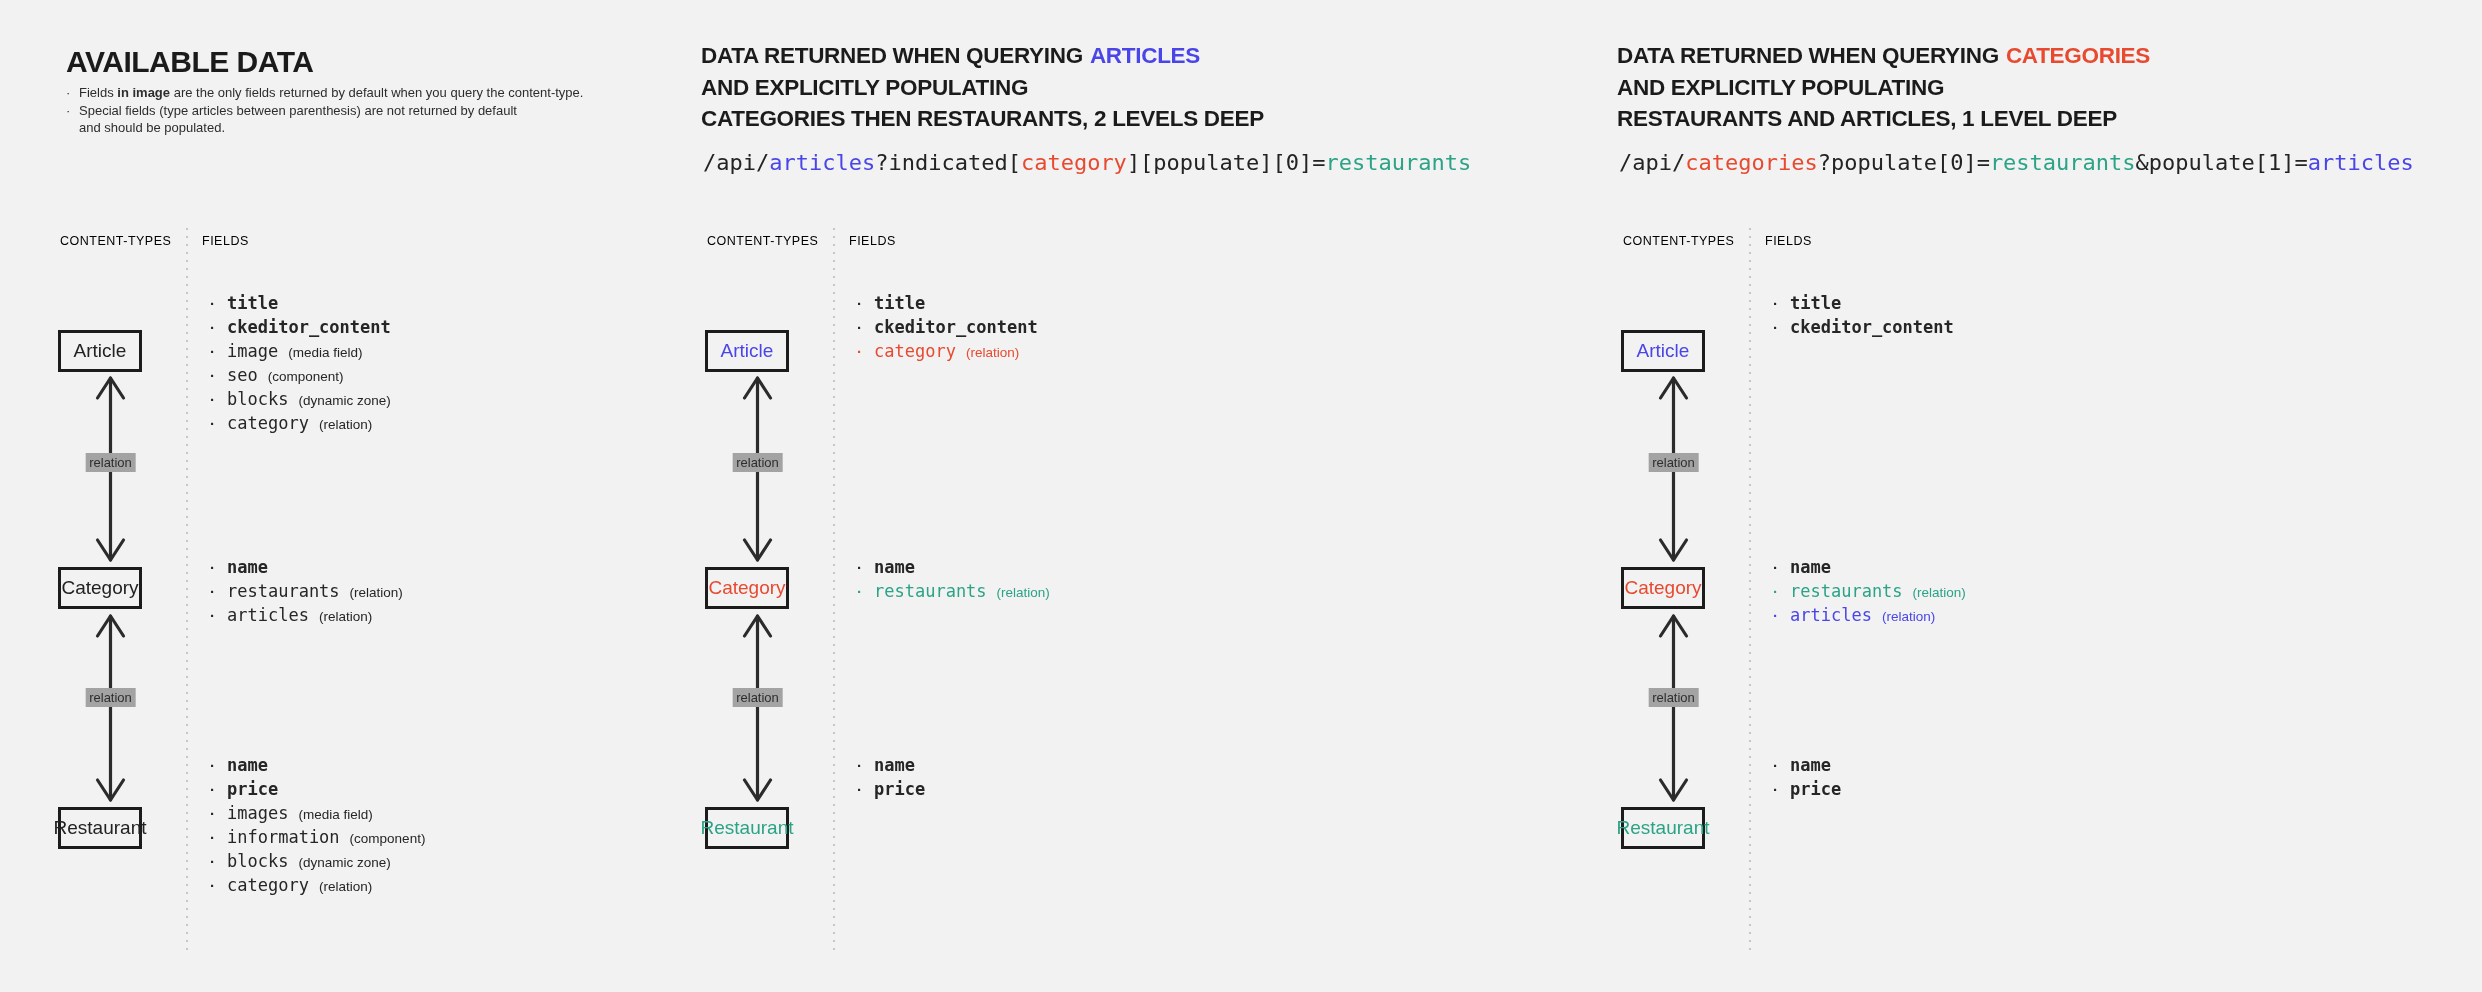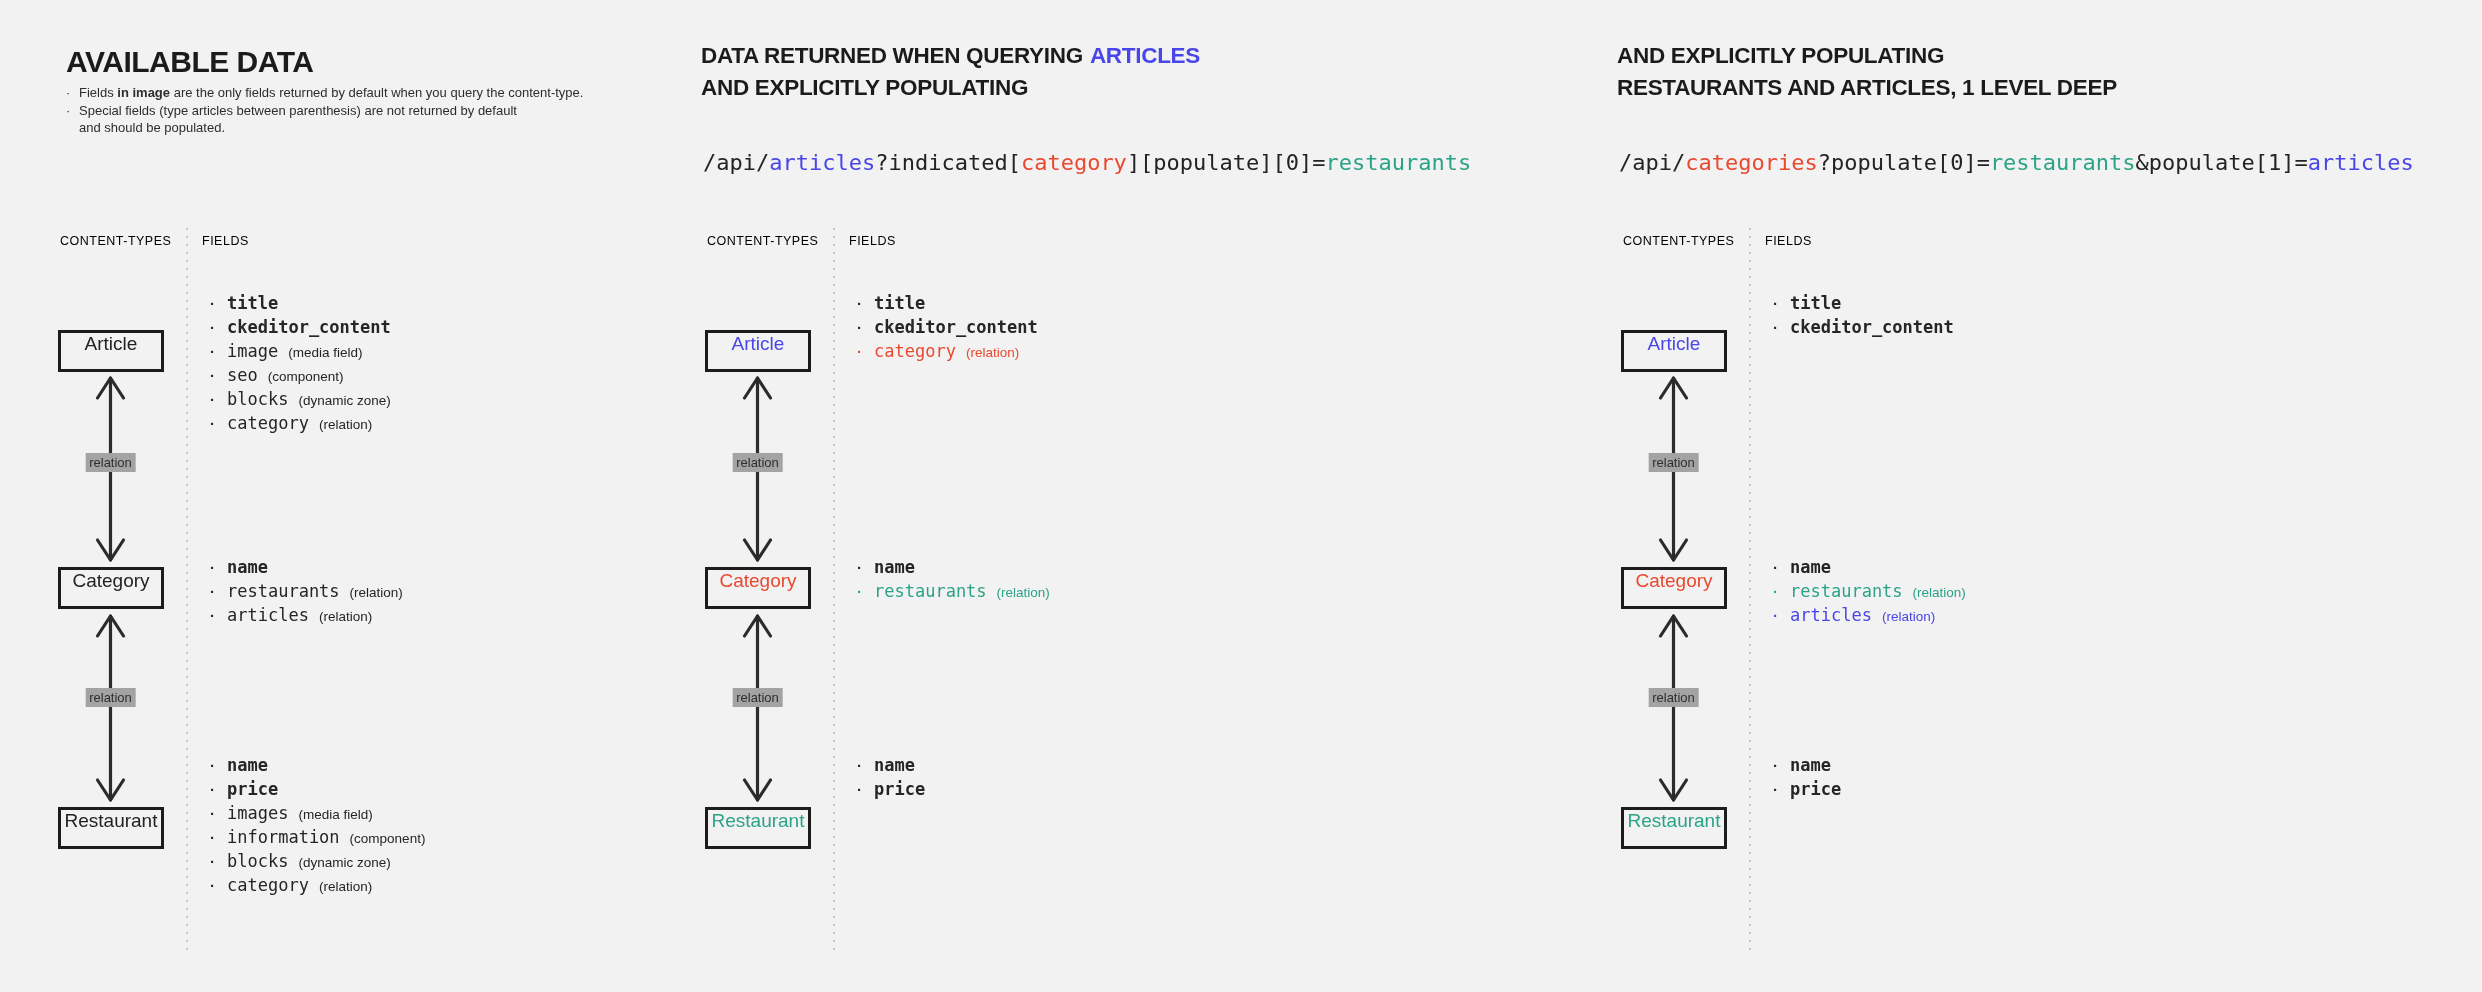--- a/index.html
+++ b/index.html
@@ -47,22 +47,22 @@
   .dg-label{position:absolute;top:234px;font-size:12.5px;letter-spacing:.5px;color:#000000;white-space:nowrap;}
   .ct-label{left:2px;}
   .f-label{left:144px;}
 
   .divider{
     position:absolute;left:128px;top:228px;height:726px;width:2px;
     background-image:repeating-linear-gradient(to bottom,#c6c6c6 0 2px,transparent 2px 8px);
   }
 
   .ctbox{
-    position:absolute;left:0;width:106px;height:42px;box-sizing:border-box;
-    border:3px solid #1c1c1c;display:flex;justify-content:center;
+    position:absolute;left:0;width:84px;height:42px;box-sizing:border-box;
+    border:3px solid #1c1c1c;display:flex;align-items:center;justify-content:center;
     font-size:19px;color:#222;background:#f2f2f2;white-space:nowrap;
   }
   .box-article{top:330px;}
   .box-category{top:567px;}
   .box-restaurant{top:807px;}
 
   .connector{position:absolute;left:30px;width:45px;}
   .connector-1{top:373px;height:192px;}
   .connector-2{top:611px;height:194px;}
   .connector svg{display:block;}
@@ -214,20 +214,21 @@
           <span class="ftype">(relation)</span>
         </div>
     </div>
   </div>
 </div>
 
 <div class="col" id="col2">
   <div class="col-heading">
     <div><span>DATA RETURNED WHEN QUERYING</span><span class="hl txt-blue">ARTICLES</span></div>
     <div>AND EXPLICITLY POPULATING</div>
+    <div>CATEGORIES THEN RESTAURANTS, 2 LEVELS DEEP</div>
   </div>
   <div class="api-code"><span>/api/</span><span class="txt-blue">articles</span><span>?indicated[</span><span class="txt-red">category</span><span>][populate][0]=</span><span class="txt-teal">restaurants</span></div>
 
   <div class="diagram">
     <div class="dg-label ct-label">CONTENT-TYPES</div>
     <div class="dg-label f-label">FIELDS</div>
     <div class="divider"></div>
 
     <div class="ctbox box-article">
         <span class="txt-blue">Article</span>
@@ -292,20 +293,21 @@
       <div class="frow b">
           <span class="fdot">·</span>
           <span class="fname">price</span>
         </div>
     </div>
   </div>
 </div>
 
 <div class="col" id="col3">
   <div class="col-heading">
+    <div><span>DATA RETURNED WHEN QUERYING</span><span class="hl txt-red">CATEGORIES</span></div>
     <div>AND EXPLICITLY POPULATING</div>
     <div>RESTAURANTS AND ARTICLES, 1 LEVEL DEEP</div>
   </div>
   <div class="api-code"><span>/api/</span><span class="txt-red">categories</span><span>?populate[0]=</span><span class="txt-teal">restaurants</span><span>&amp;populate[1]=</span><span class="txt-blue">articles</span></div>
 
   <div class="diagram">
     <div class="dg-label ct-label">CONTENT-TYPES</div>
     <div class="dg-label f-label">FIELDS</div>
     <div class="divider"></div>
 

